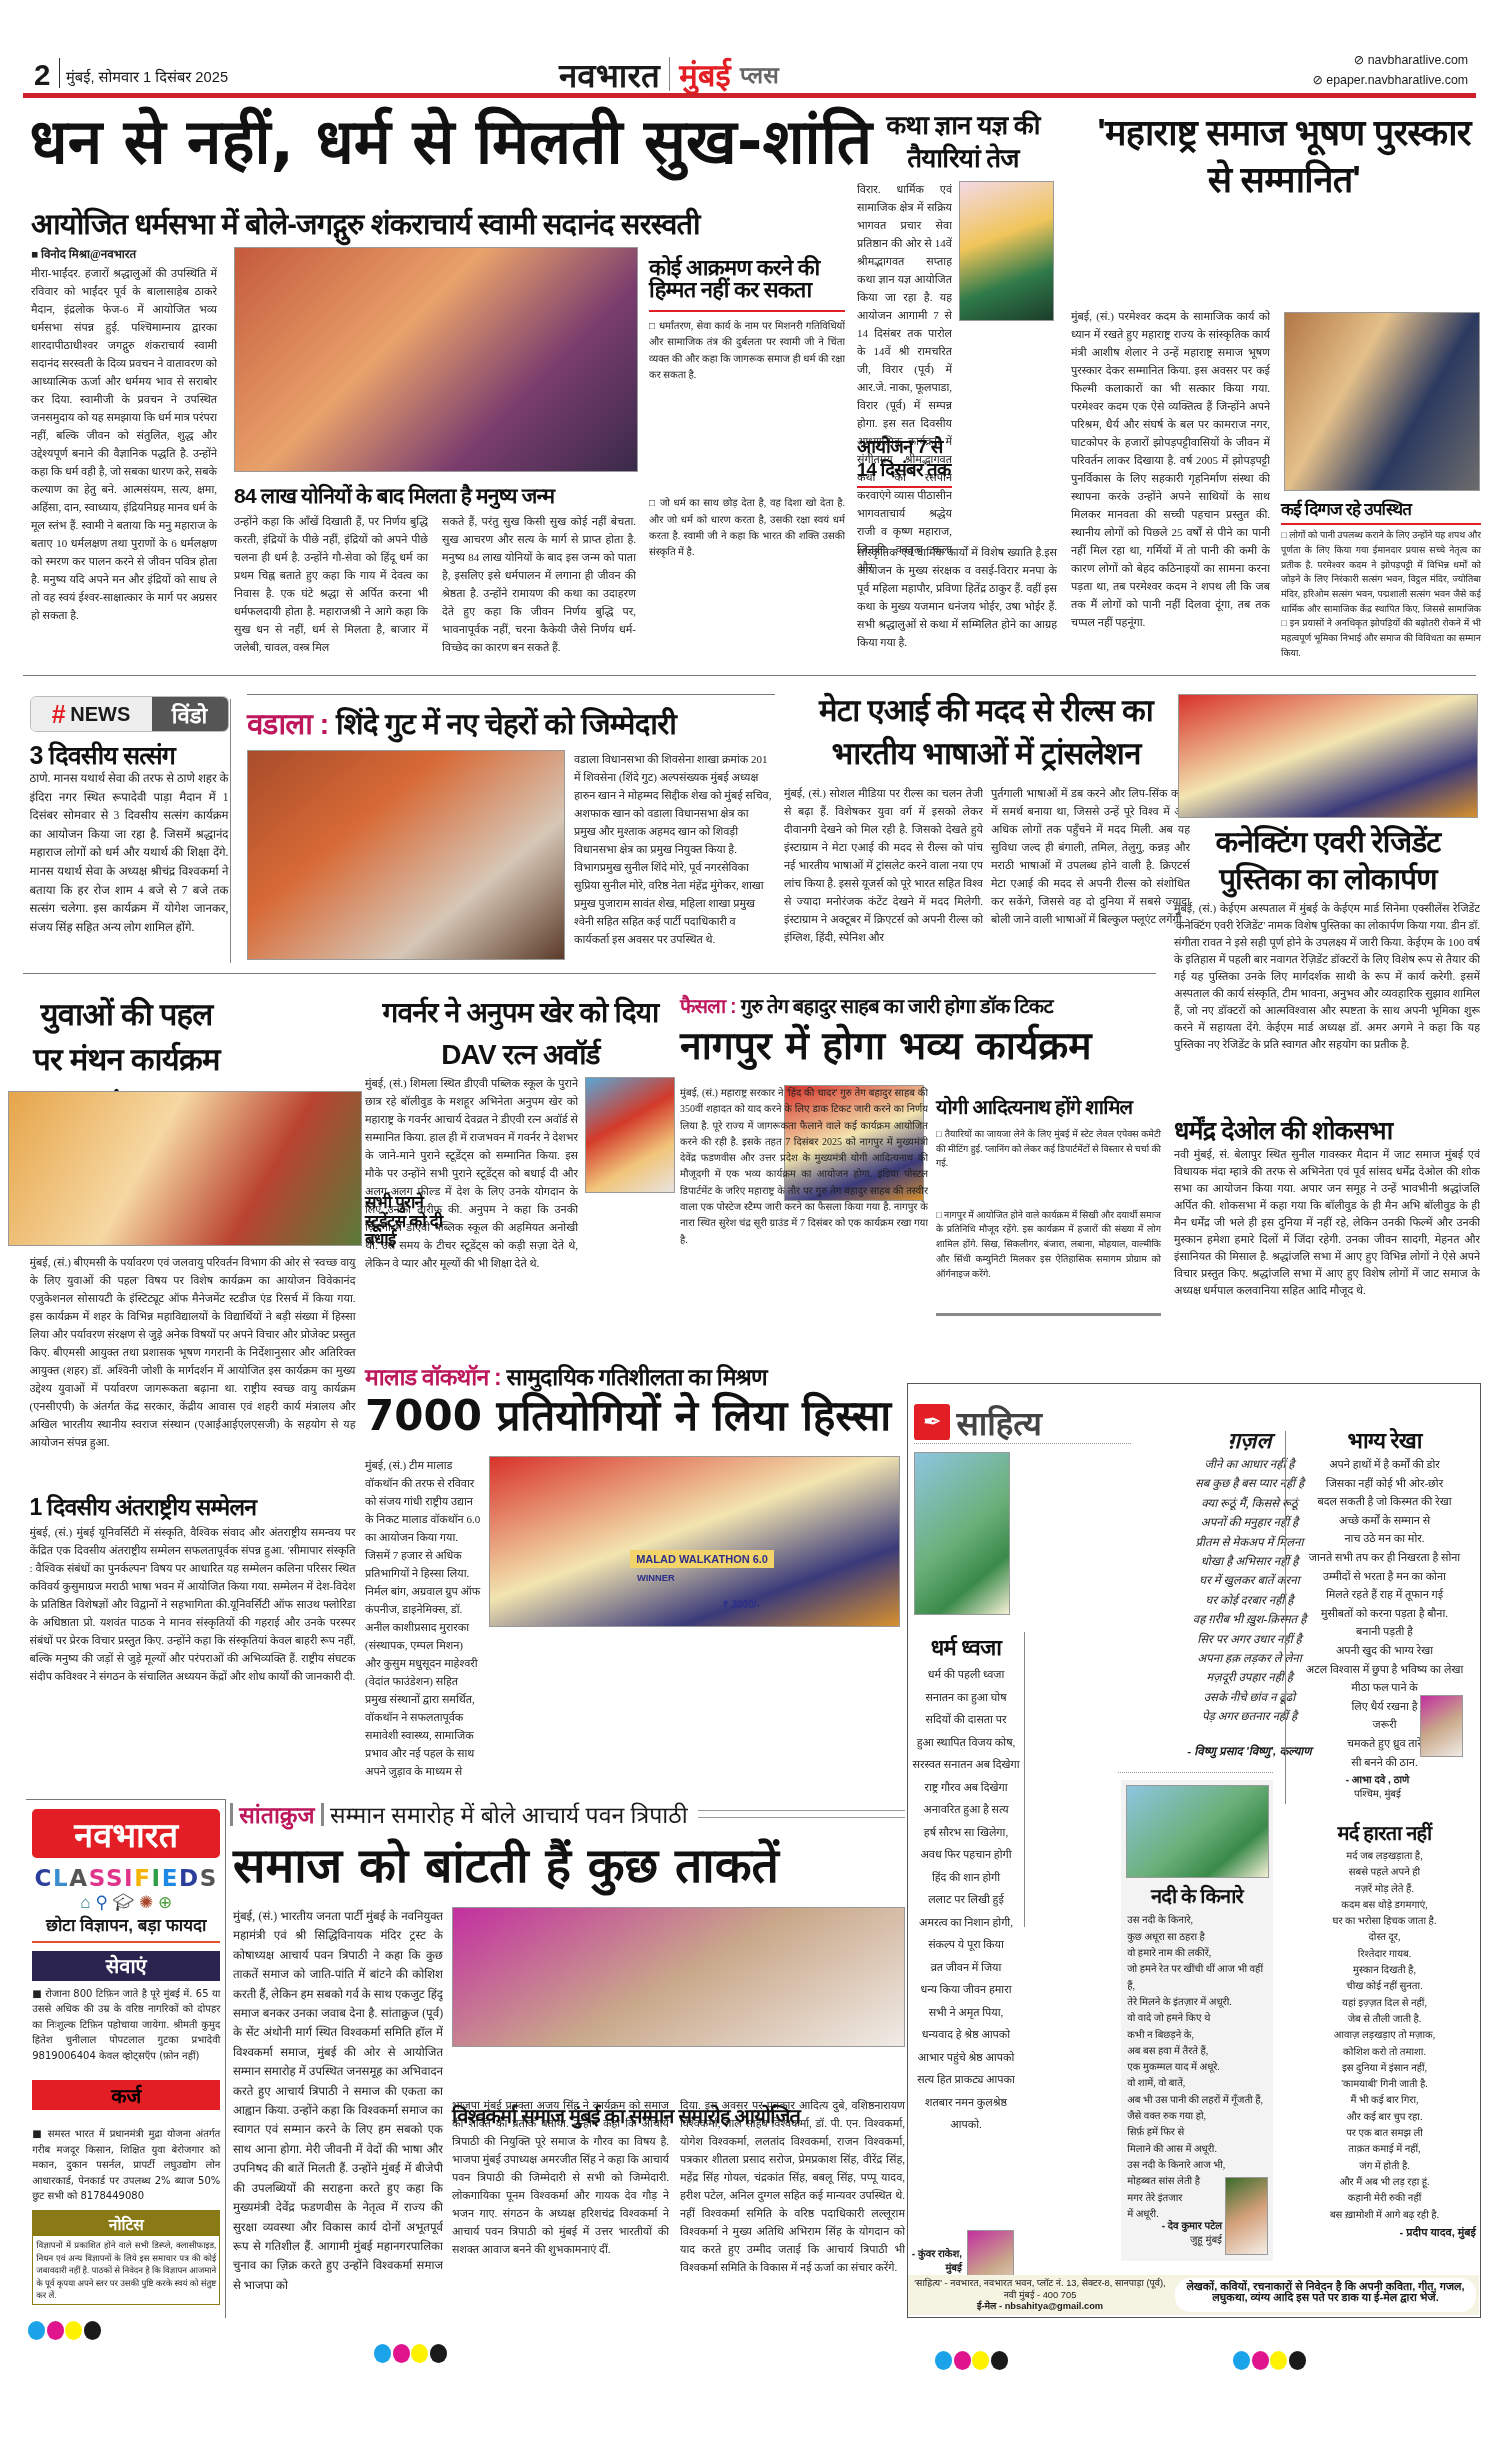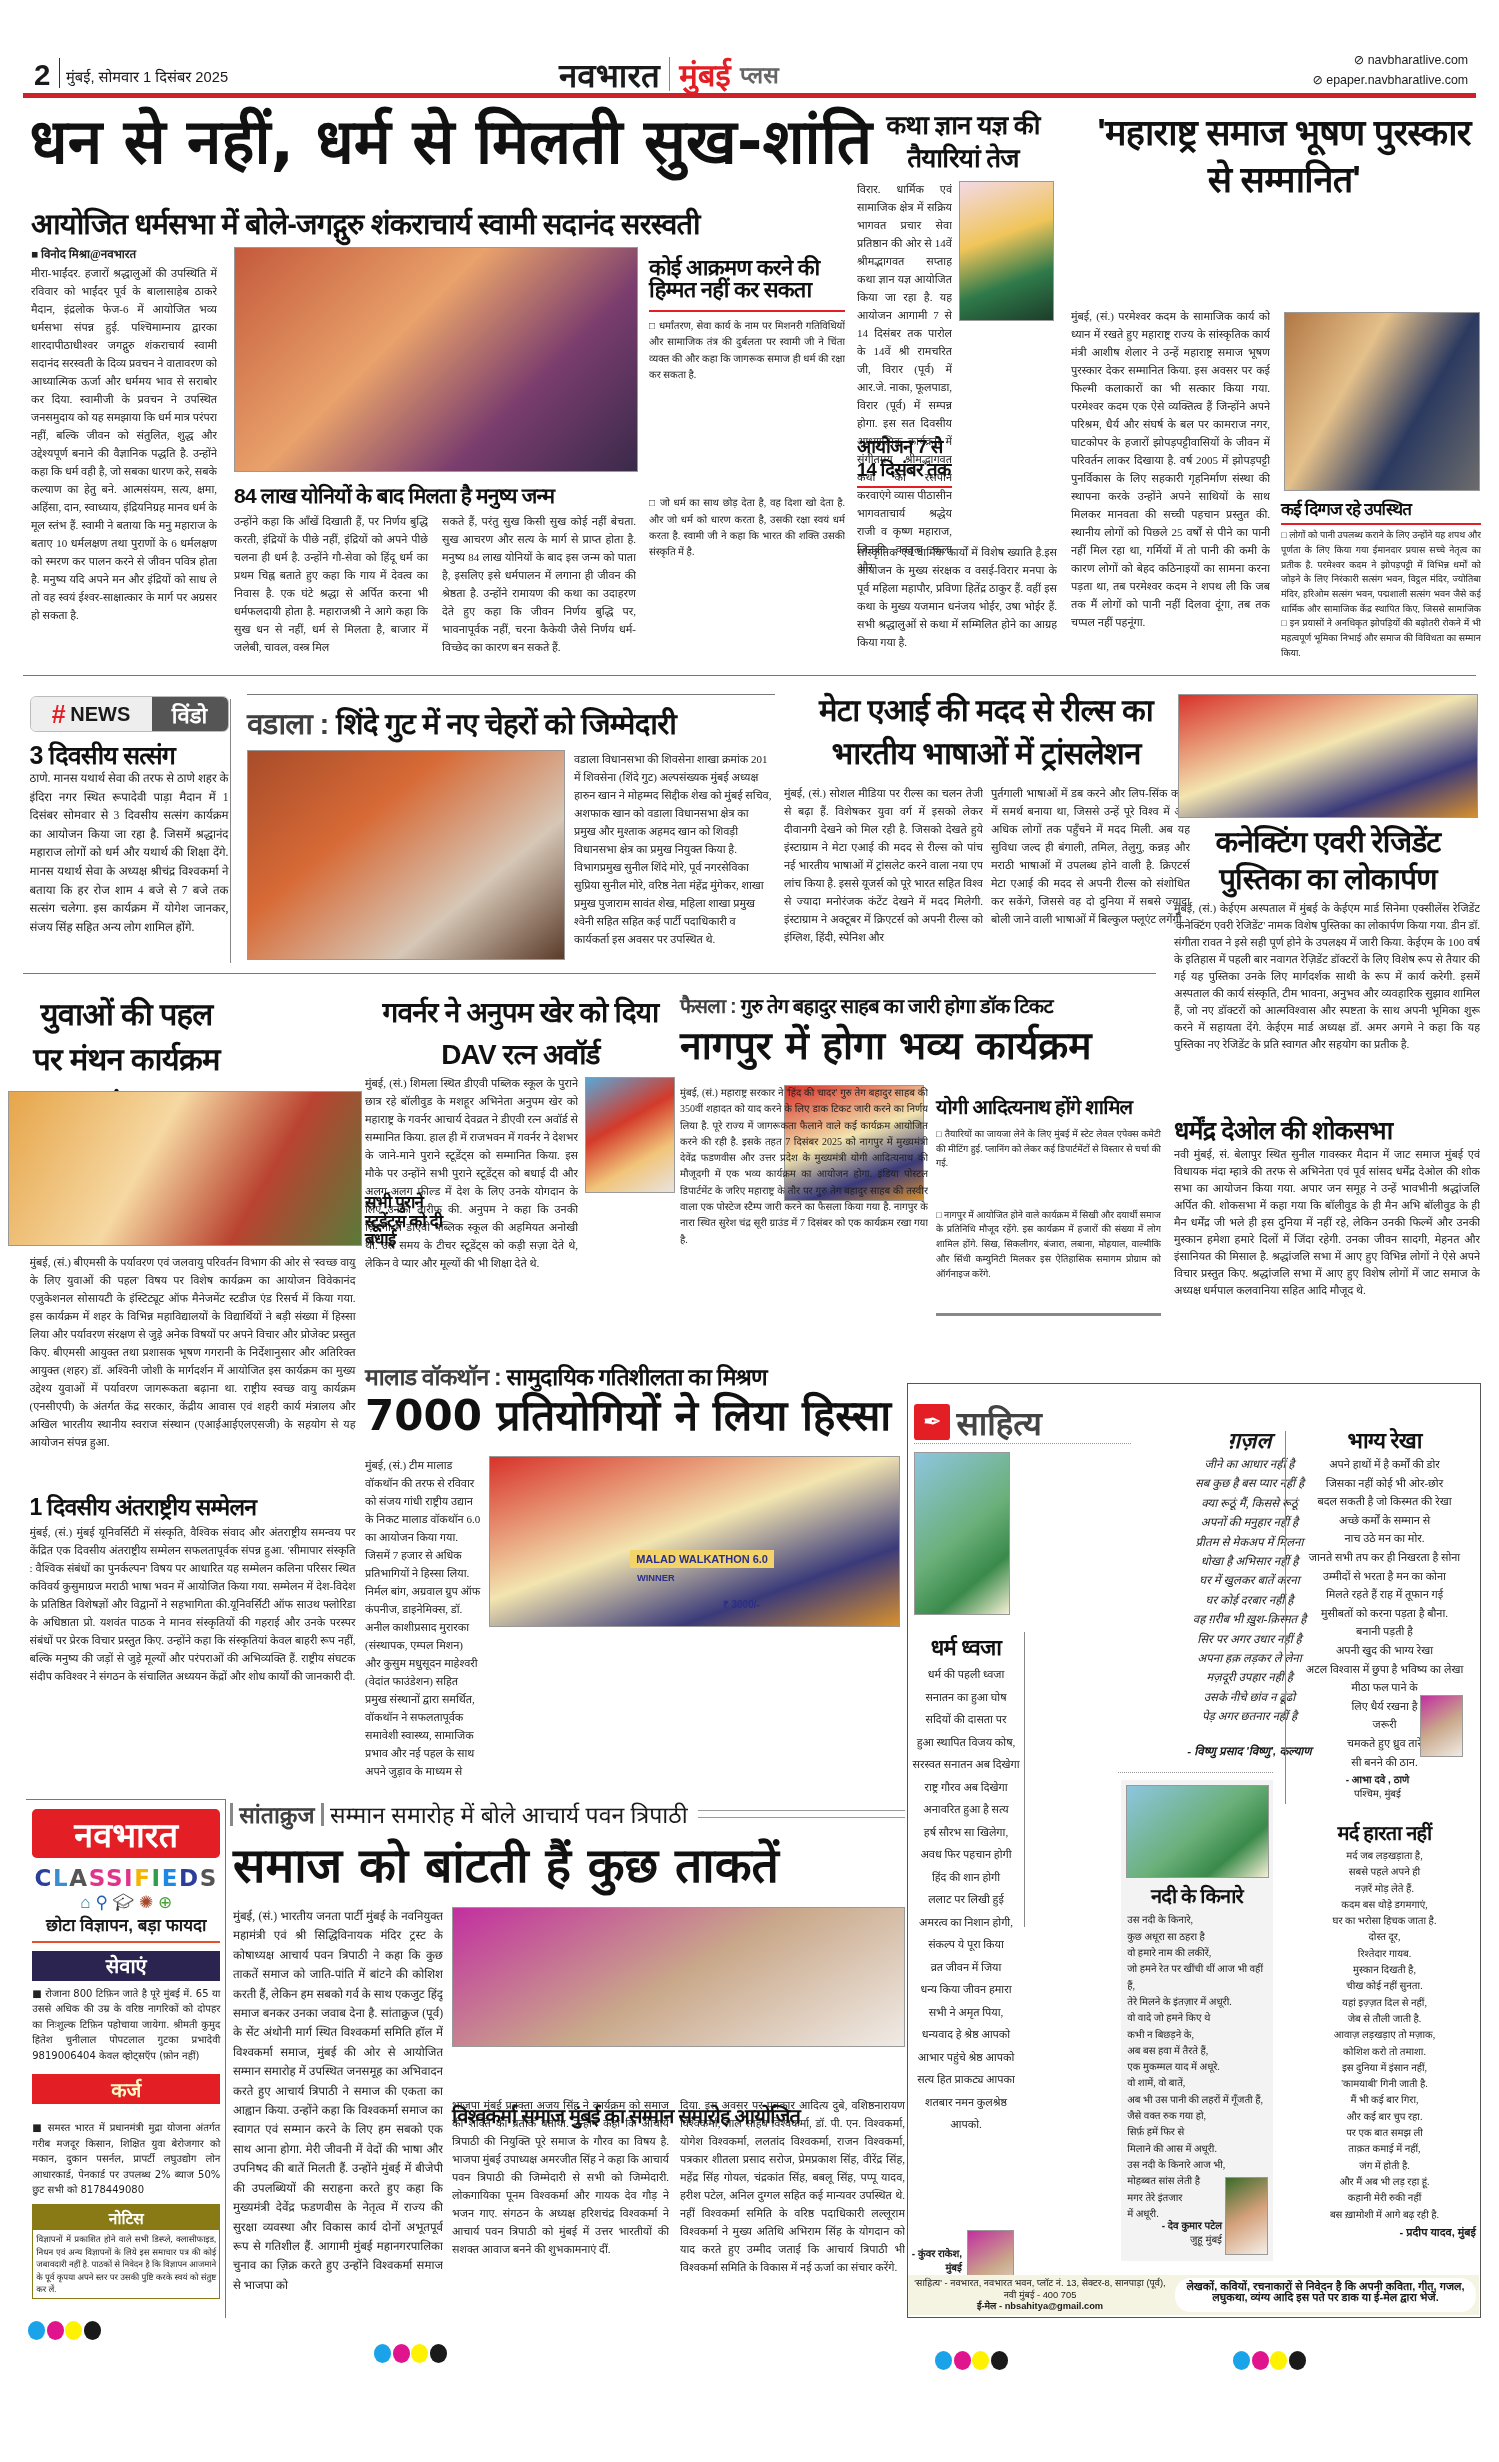--- a/index.html
+++ b/index.html
@@ -1,21 +1,21 @@
 <!DOCTYPE html>
 <html style="font-size:12.4px"><head>
 <meta charset="utf-8">
 <style>
   * { box-sizing: border-box; margin: 0; padding: 0; }
   body { width: 1500px; height: 2462px; background: #fff; font-family: "Liberation Sans", sans-serif; color: #1a1a1a; position: relative; overflow: hidden; }
   .abs { position: absolute; }
   .body-text { font-family: "Liberation Serif", serif; font-size: 11.6px; line-height: 19.4px; text-align: justify; color: #222; }
   .head-xl { font-family: "DejaVu Sans", sans-serif; font-weight: bold; color: #111; line-height: 1.05; }
   .head-cond { font-family: "Liberation Sans", sans-serif; font-weight: bold; color: #111; letter-spacing: -0.8px; }
-  .red { color: #404040; }
+  .red { color: #be185d; }
   .photo { background: linear-gradient(135deg, #c45a3c, #e9a26b 40%, #7a3d6e 70%, #3a2a4a); border: 0.8px solid #999; }
   .photo.p2 { background: linear-gradient(160deg, #f3d9e6, #f0c55a 40%, #2f7a4a 70%, #1c3d2a); }
   .photo.p3 { background: linear-gradient(120deg, #b27744, #e4c08a 35%, #2c3a60 65%, #6c6c6c); }
   .photo.p4 { background: linear-gradient(140deg, #a84c2a, #d76a36 35%, #d6c7b6 70%, #5b3b2a); }
   .photo.p5 { background: linear-gradient(160deg, #d8322a, #f3e5b0 45%, #3a3a7a 75%, #d7902e); }
   .photo.p6 { background: linear-gradient(120deg, #e6a54a, #f6d8a2 40%, #b94330 70%, #5a7a3a); }
   .photo.p7 { background: linear-gradient(150deg, #5aa7d6, #d33a2a 40%, #f1c57a 70%, #e8e3df); }
   .photo.p8 { background: linear-gradient(140deg, #8ec5e0, #6bb07a 50%, #3a8a4a 75%, #f6f0d6); }
   .photo.p9 { background: linear-gradient(150deg, #c22fa0, #c9a88a 50%, #f0ebe6); }
   .photo.p10 { background: linear-gradient(150deg, #3a6b2a, #d4a07a 50%, #f4eee6); }
@@ -182,21 +182,21 @@
     <span style="color:#1e5fb3;">⚲</span>
     <span style="color:#333;">🎓︎</span>
     <span style="color:#a8462a;">✺</span>
     <span style="color:#4a9e3a;">⊕</span>
   </div>
   <div style="text-align:center;font-weight:bold;font-size:17px;border-bottom:2.3px solid #e3502a;padding-bottom:4.7px;">छोटा विज्ञापन, बड़ा फायदा</div>
   <div style="background:#2c2450;color:#fff;text-align:center;font-size:20px;font-weight:bold;margin-top:7.8px;padding:1.6px 0;">सेवाएं</div>
   <div class="body-text" style="font-family:'DejaVu Sans',sans-serif;font-size:10px;line-height:15.5px;margin-top:4.7px;">
     <span class="bullet">रोजाना 800 टिफ़िन जाते है पूरे मुंबई में. 65 या उससे अधिक की उम्र के वरिष्ठ नागरिकों को दोपहर का निःशुल्क टिफ़िन पहोचाया जायेगा. श्रीमती कुमुद हितेश चुनीलाल पोपटलाल गुटका प्रभादेवी 9819006404 केवल व्होट्सऍप (फ़ोन नहीं)</span>
   </div>
-  <div style="background:#e31e24;color:#fef9c3;text-align:center;font-size:20px;font-weight:bold;margin-top:11px;padding:1.6px 0;">कर्ज</div>
+  <div style="background:#e31e24;color:#000000;text-align:center;font-size:20px;font-weight:bold;margin-top:17px;padding:1.6px 0;">कर्ज</div>
   <div class="body-text" style="font-family:'DejaVu Sans',sans-serif;font-size:10px;line-height:15.5px;margin-top:16px;">
     <span class="bullet">समस्त भारत में प्रधानमंत्री मुद्रा योजना अंतर्गत गरीब मजदूर किसान, शिक्षित युवा बेरोजगार को मकान, दुकान पसर्नल, प्रापर्टी लघुउद्योग लोन आधारकार्ड, पेनकार्ड पर उपलब्ध 2% ब्याज 50% छुट सभी को 8178449080</span>
   </div>
   <div style="border:1.6px solid #8a7a16;margin-top:6.2px;">
     <div style="background:#8a7a16;color:#fff;text-align:center;font-weight:bold;font-size:15.5px;padding:1.6px 0;">नोटिस</div>
     <div style="font-family:'Liberation Serif',serif;font-size:8.5px;line-height:12.4px;padding:3.1px;text-align:justify;">विज्ञापनों में प्रकाशित होने वाले सभी डिस्प्ले, क्लासीफाइड, निधन एवं अन्य विज्ञापनों के लिये इस समाचार पत्र की कोई जबावदारी नहीं है. पाठकों से निवेदन है कि विज्ञापन आजमाने के पूर्व कृपया अपने स्तर पर उसकी पुष्टि करके स्वयं को संतुष्ट कर लें.</div>
   </div>
 </div>
 
 <div class="abs" style="left:907px;top:1383px;width:574px;height:935px;border:1.6px solid #555;">

